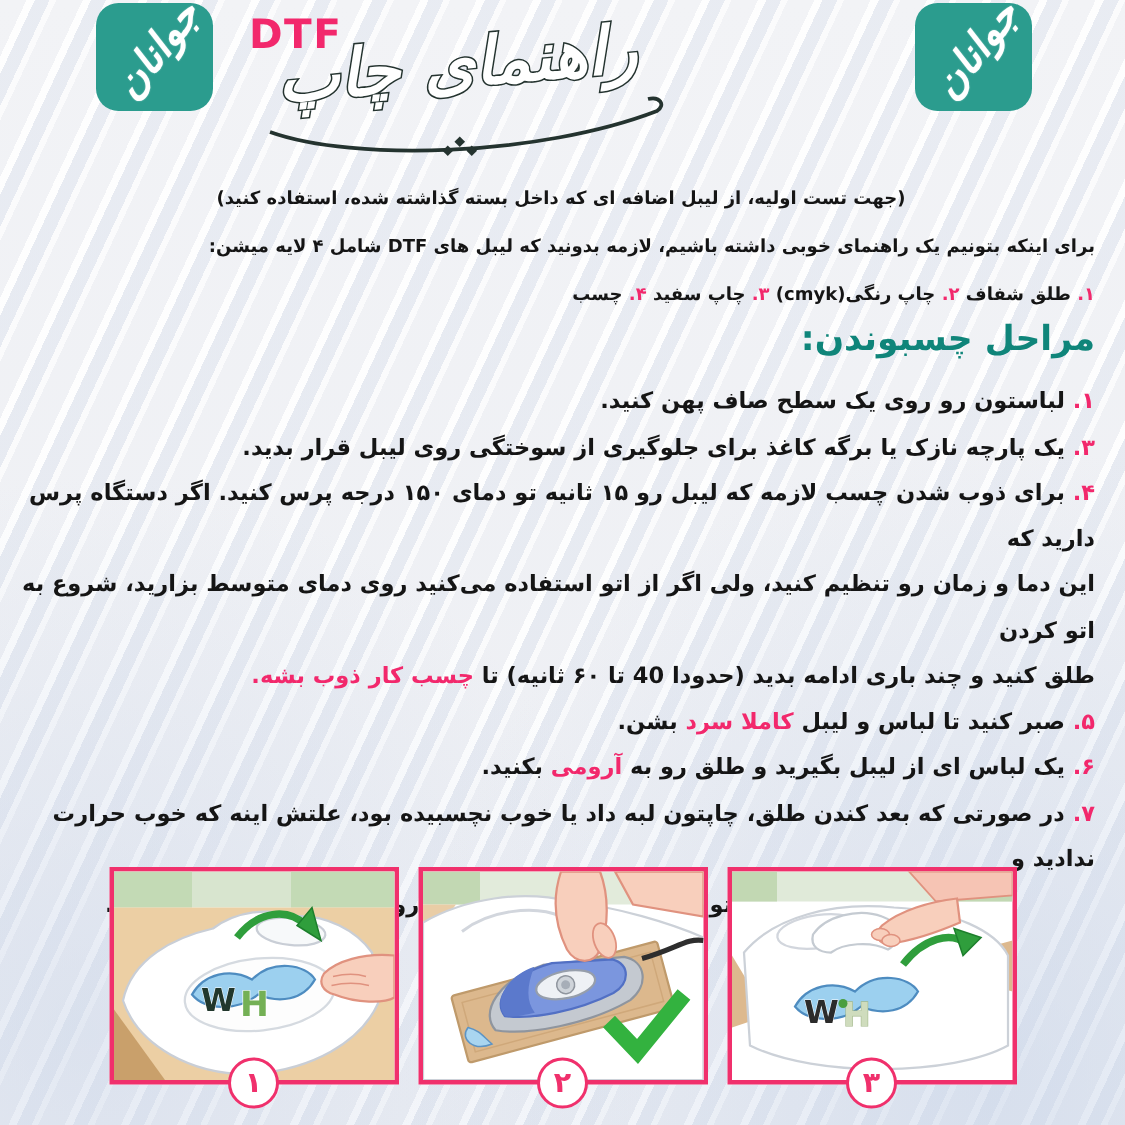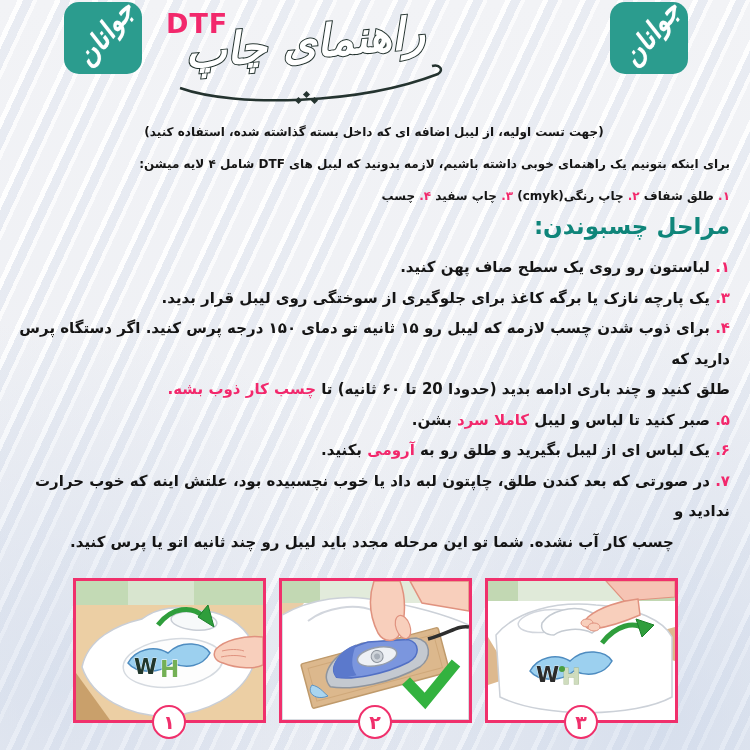--- a/index.html
+++ b/index.html
@@ -115,21 +115,22 @@
     <div class="right">برای اینکه بتونیم یک راهنمای خوبی داشته باشیم، لازمه بدونید که لیبل های DTF شامل ۴ لایه میشن:</div>
     <div class="right"><span class="seg accent">۱. </span><span class="seg">طلق شفاف </span><span class="seg accent">۲. </span><span class="seg">چاپ رنگی(cmyk) </span><span class="seg accent">۳. </span><span class="seg">چاپ سفید </span><span class="seg accent">۴. </span><span class="seg">چسب</span></div>
   </div>
 
   <div class="sec-heading">مراحل چسبوندن:</div>
 
   <div class="steps">
     <div class="step-line"><span class="seg accent">۱. </span><span class="seg">لباستون رو روی یک سطح صاف پهن کنید.</span></div>
     <div class="step-line"><span class="seg accent">۳. </span><span class="seg">یک پارچه نازک یا برگه کاغذ برای جلوگیری از سوختگی روی لیبل قرار بدید.</span></div>
     <div class="step-line"><span class="seg accent">۴. </span><span class="seg">برای ذوب شدن چسب لازمه که لیبل رو ۱۵ ثانیه تو دمای ۱۵۰ درجه پرس کنید. اگر دستگاه پرس دارید که</span></div>
-    <div class="step-line"><span class="seg">طلق کنید و چند باری ادامه بدید (حدودا 20 تا ۶۰ ثانیه) تا </span><span class="seg accent">چسب کار ذوب بشه.</span></div>
+    <div class="step-line"><span class="seg">این دما و زمان رو تنظیم کنید، ولی اگر از اتو استفاده می‌کنید روی دمای متوسط بزارید، شروع به اتو کردن</span></div>
+    <div class="step-line"><span class="seg">طلق کنید و چند باری ادامه بدید (حدودا 40 تا ۶۰ ثانیه) تا </span><span class="seg accent">چسب کار ذوب بشه.</span></div>
     <div class="step-line"><span class="seg accent">۵. </span><span class="seg">صبر کنید تا لباس و لیبل </span><span class="seg accent">کاملا سرد</span><span class="seg"> بشن.</span></div>
     <div class="step-line"><span class="seg accent">۶. </span><span class="seg">یک لباس ای از لیبل بگیرید و طلق رو به </span><span class="seg accent">آرومی</span><span class="seg"> بکنید.</span></div>
     <div class="step-line"><span class="seg accent">۷. </span><span class="seg">در صورتی که بعد کندن طلق، چاپتون لبه داد یا خوب نچسبیده بود، علتش اینه که خوب حرارت ندادید و</span></div>
     <div class="step-line center"><span class="seg">چسب کار آب نشده. شما تو این مرحله مجدد باید لیبل رو چند ثانیه اتو یا پرس کنید.</span></div>
   </div>
 
   <div class="panels">
 
     <div class="panel">
       <svg class="scene" viewBox="0 0 187 139">

